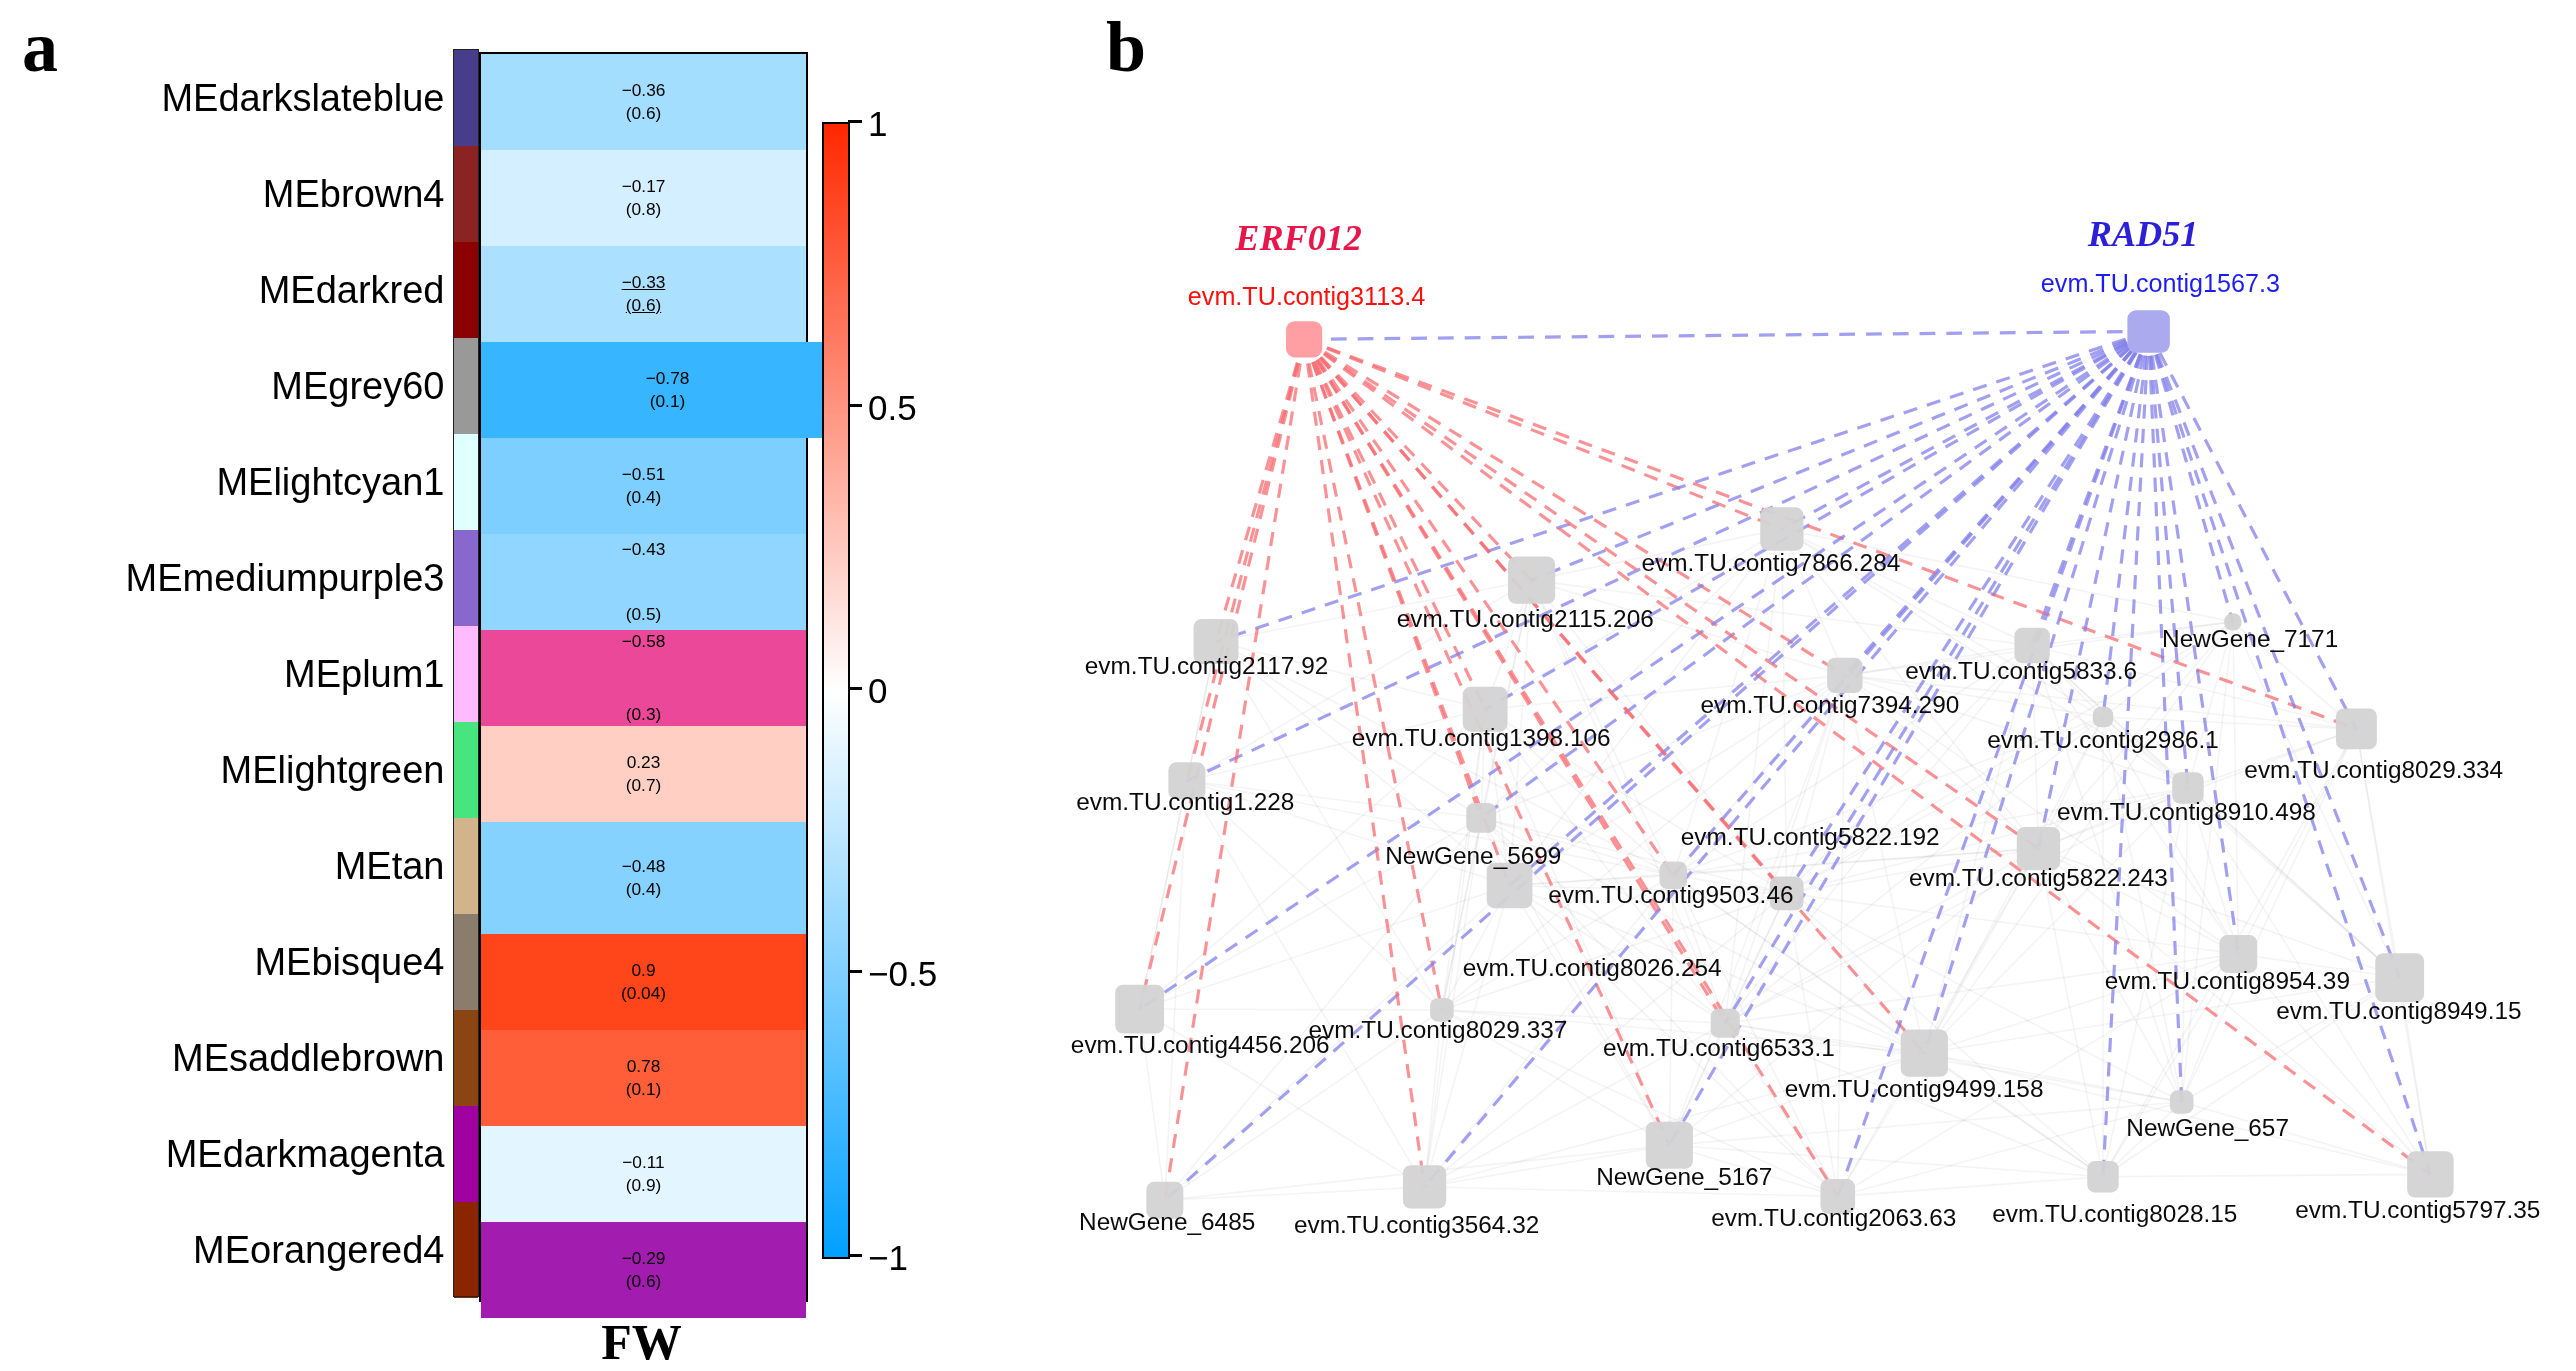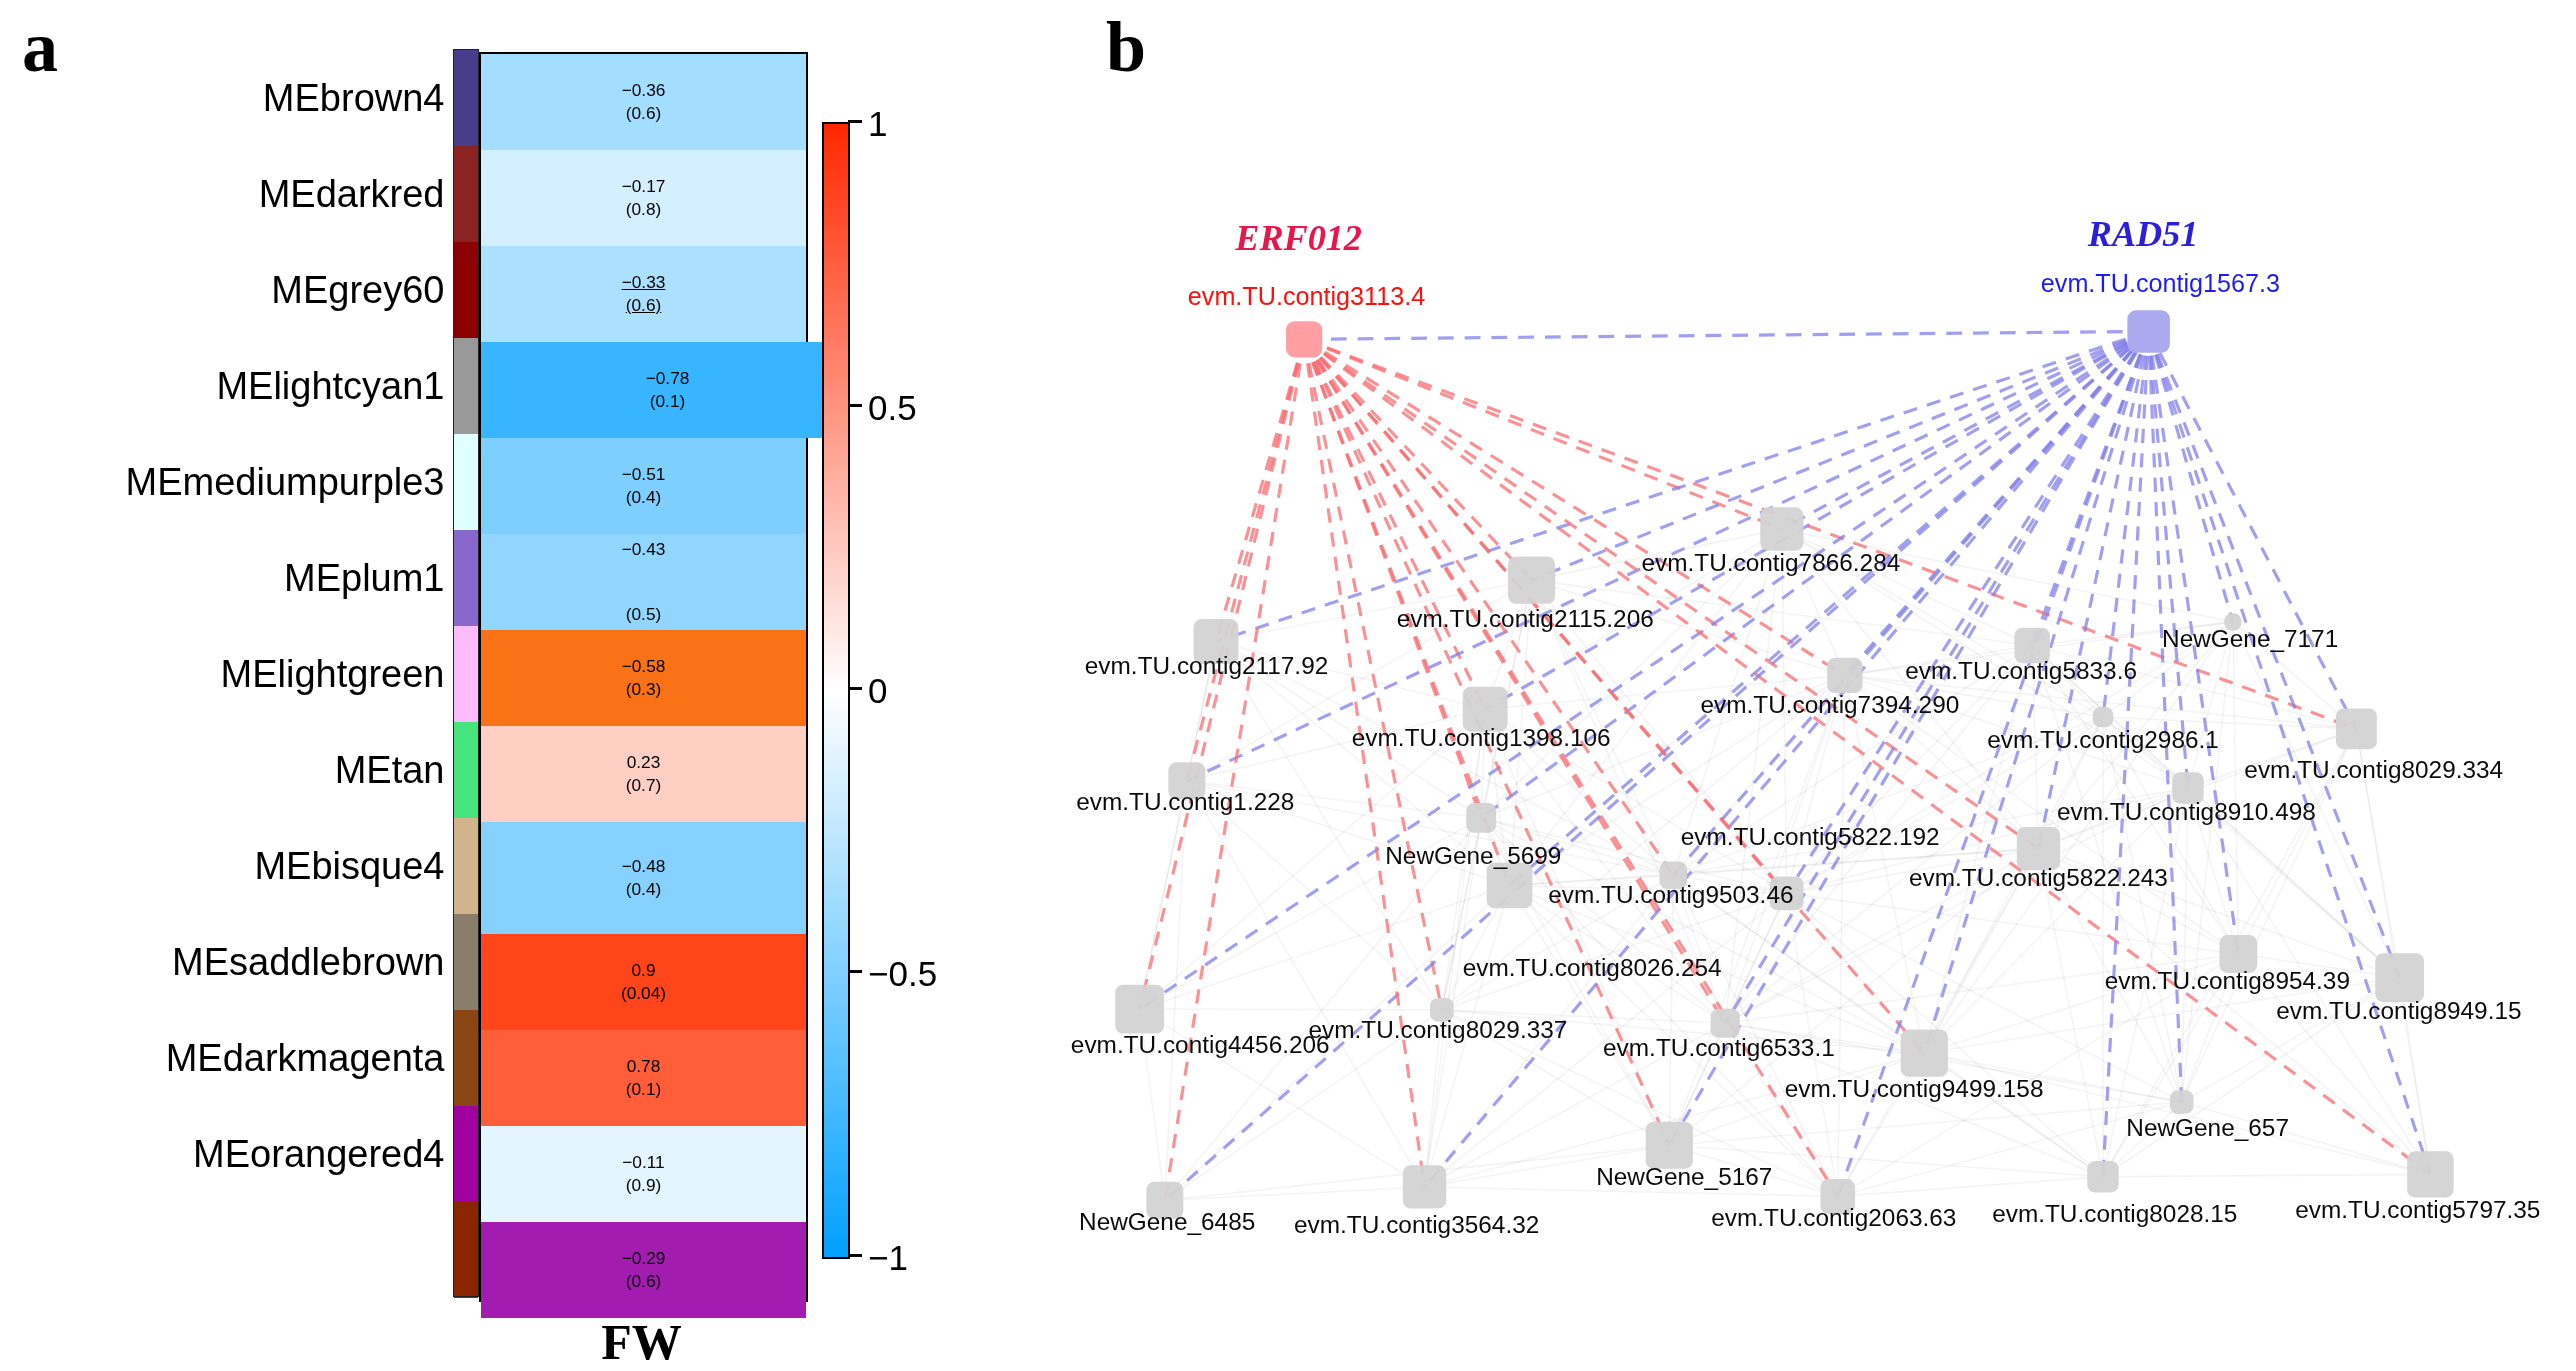--- a/index.html
+++ b/index.html
@@ -27,20 +27,21 @@
   #net{position:absolute;left:0;top:0;}
 </style>
 </head>
 <body>
 
 <div id="fig">
 
   <div class="panel-letter" style="left:22px;top:11px;">a</div>
 
   <div id="rowlabels">
+      <div class="rowlabel">MEdarkslateblue</div>
       <div class="rowlabel">MEbrown4</div>
       <div class="rowlabel">MEdarkred</div>
       <div class="rowlabel">MEgrey60</div>
       <div class="rowlabel">MElightcyan1</div>
       <div class="rowlabel">MEmediumpurple3</div>
       <div class="rowlabel">MEplum1</div>
       <div class="rowlabel">MElightgreen</div>
       <div class="rowlabel">MEtan</div>
       <div class="rowlabel">MEbisque4</div>
       <div class="rowlabel">MEsaddlebrown</div>
@@ -80,21 +81,21 @@
         <div>(0.1)</div>
       </div>
       <div class="hm-cell" style="height: 96px; background: rgb(125, 207, 255);">
         <div>−0.51</div>
         <div>(0.4)</div>
       </div>
       <div class="hm-cell" style="height: 96px; background: rgb(145, 214, 255); gap: 42px;">
         <div>−0.43</div>
         <div>(0.5)</div>
       </div>
-      <div class="hm-cell" style="height: 96px; background: #f97316;">
+      <div class="hm-cell" style="height: 96px; background: #ec4899; justify-content: space-between;">
         <div>−0.58</div>
         <div>(0.3)</div>
       </div>
       <div class="hm-cell" style="height: 96px; background: rgb(255, 207, 196);">
         <div>0.23</div>
         <div>(0.7)</div>
       </div>
       <div class="hm-cell" style="height: 112px; background: rgb(133, 209, 255);">
         <div>−0.48</div>
         <div>(0.4)</div>

